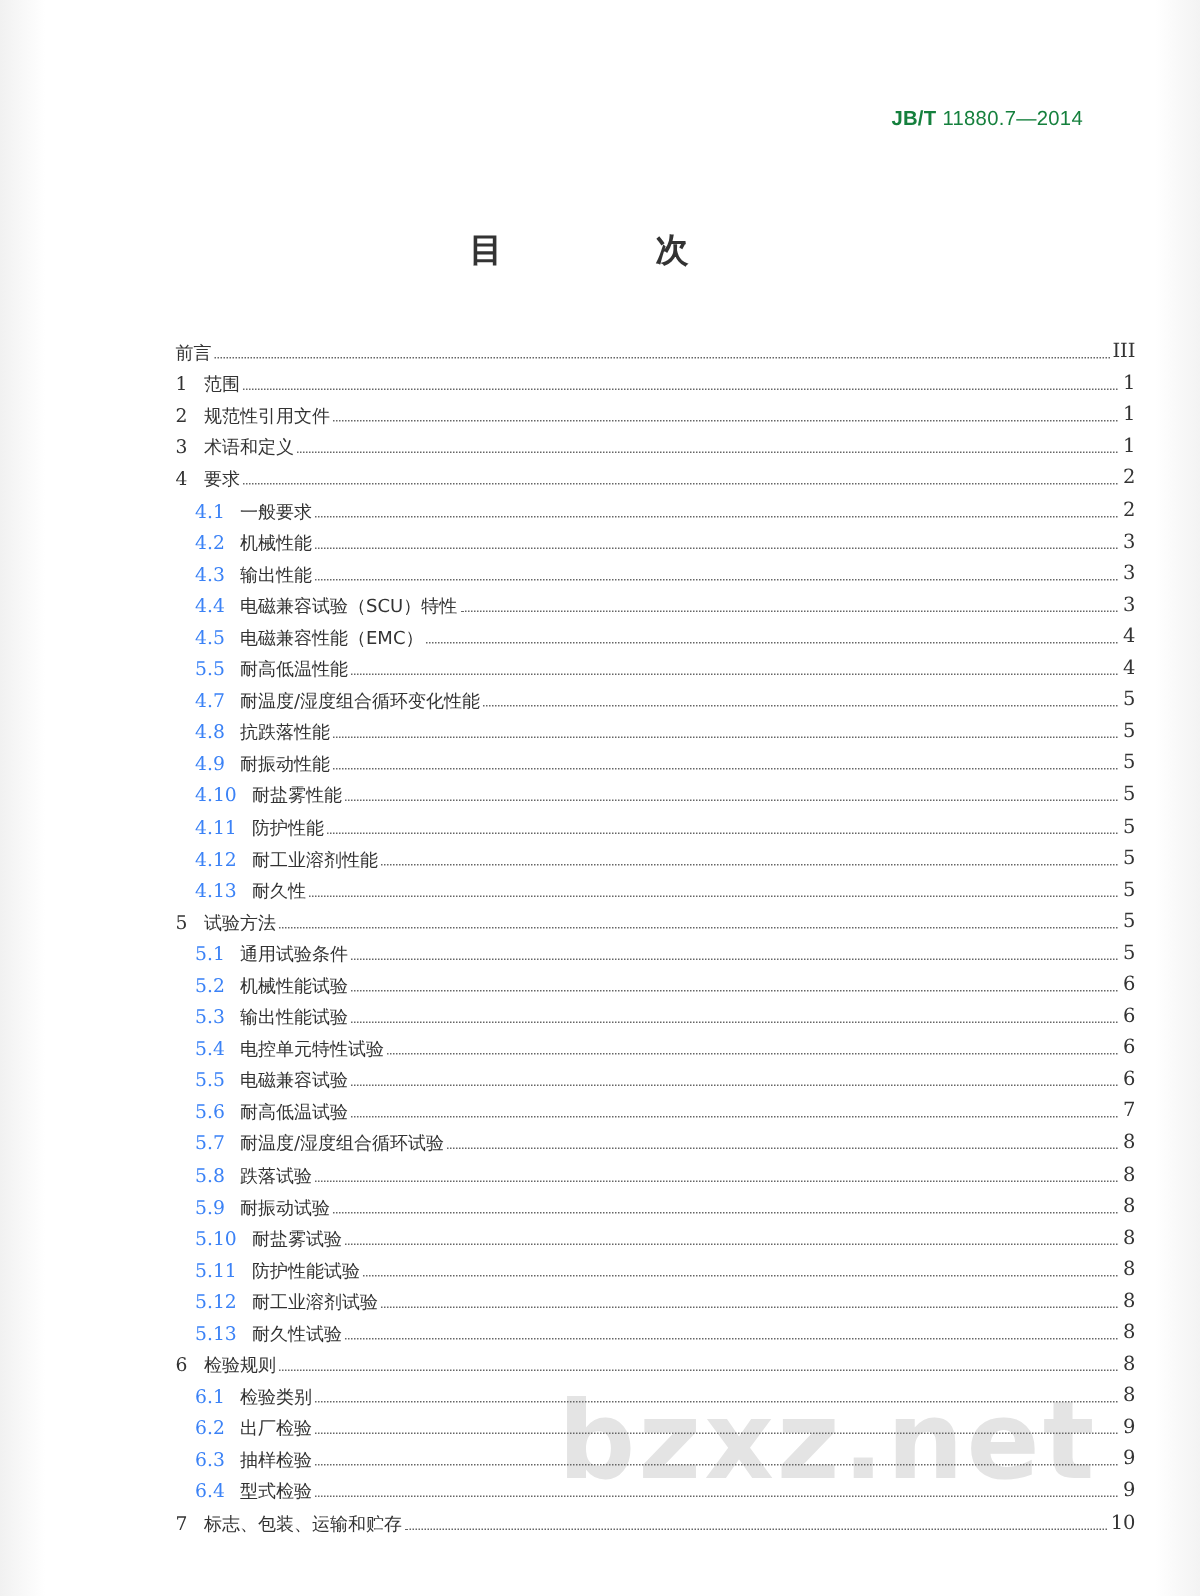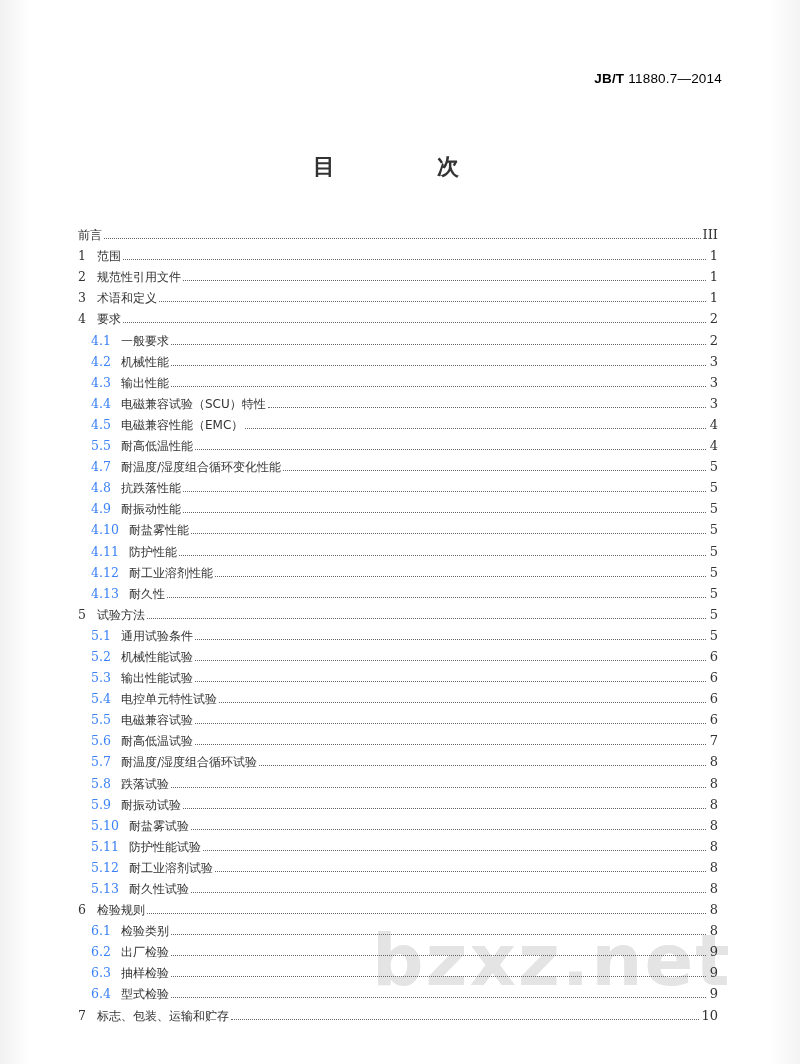--- a/index.html
+++ b/index.html
@@ -11,21 +11,21 @@
     font-family: "DejaVu Serif", "Liberation Serif", serif;
     color: #2a2a2a;
   }
   .page-edge {
     position: absolute; left: 0; top: 0; right: 0; bottom: 0;
     background: linear-gradient(to right, #f1f1f1 0px, #ffffff 30px, #ffffff 770px, #f3f3f3 800px);
   }
   .header-code {
     position: absolute; top: 71px; right: 78px;
     font-family: "Liberation Sans", sans-serif;
-    font-size: 13.5px; font-weight: bold; color: #000000;
+    font-size: 13.5px; font-weight: bold; color: #15803d;
     letter-spacing: 0.2px;
   }
   .header-code .num { font-weight: normal; }
   .title {
     position: absolute; top: 152px; left: 0; width: 772px;
     text-align: center; font-size: 22px; font-weight: bold;
     letter-spacing: 40px; color: #333;
     font-family: "DejaVu Sans", sans-serif;
     padding-left: 40px; box-sizing: border-box;
   }
@@ -51,21 +51,21 @@
   }
   .toc-row .page {
     min-width: 10px; text-align: right; font-size: 13px;
   }
   .watermark {
     position: absolute; left: 372px; top: 918px;
     font-family: "DejaVu Sans", sans-serif;
     font-size: 72px; font-weight: bold; color: #e4e4e4;
     letter-spacing: 2px; z-index: 0;
   }
-  .toc { z-index: 1; }
+  .toc { z-index: 1; margin-left: 39px; }
 </style>
 </head>
 <body>
 
 <div class="page-edge"></div>
 
 <div class="header-code">
   <span>JB/T</span>
   <span class="num">11880.7—2014</span>
 </div>

